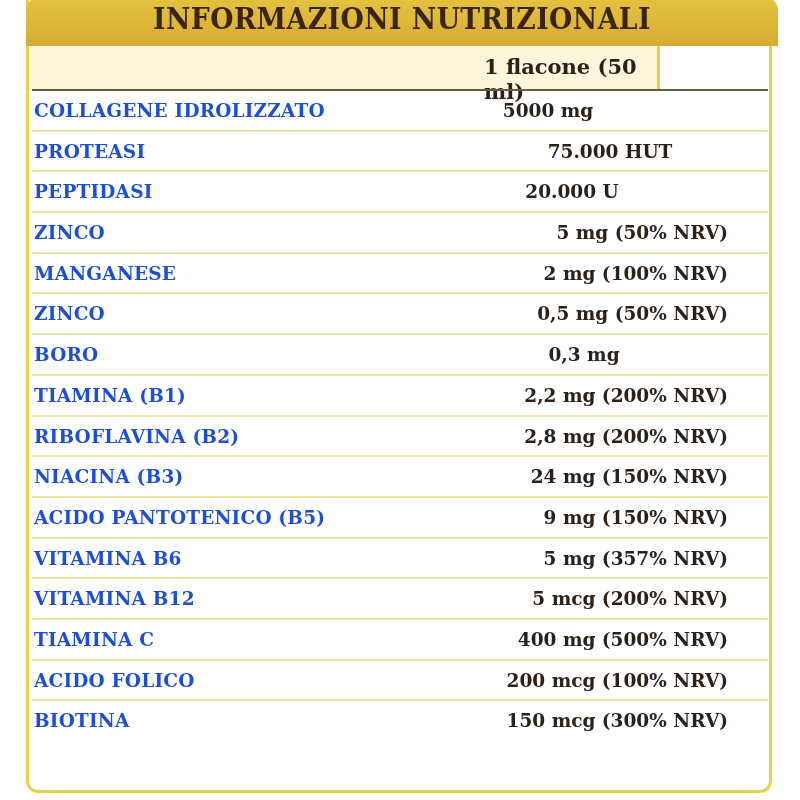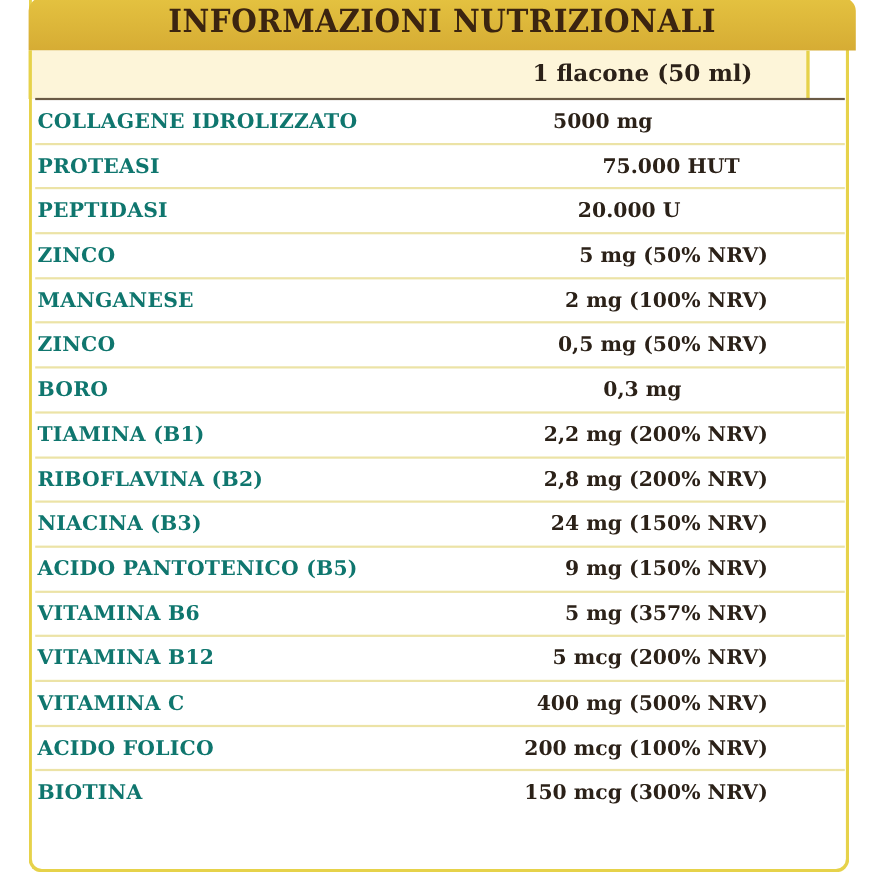--- a/index.html
+++ b/index.html
@@ -14,40 +14,40 @@
       position:absolute; left:26px; top:-2px; width:752px; height:48px;
       border-radius:12px 12px 0 0;
       background:linear-gradient(180deg,#e4c240 0%, #d6ac34 100%);
     }
     .title {
       position:absolute; left:0; right:0; top:4px; text-align:center;
       font-size:29px; font-weight:bold; letter-spacing:0.5px; color:#3b2410;
       transform:scaleX(0.92);
     }
     .subheader {
-      position:absolute; left:26px; top:46px; width:710px; height:44px;
+      position:absolute; left:26px; top:46px; width:634px; height:44px;
       background:#fdf5d9; box-sizing:border-box; border-left:3px solid #e6d24a; border-right:3px solid #e6d24a;
     }
     .subheader-label {
       position:absolute; left:455px; top:8px; font-size:21px; font-weight:bold; color:#2b2118;
     }
     .head-rule {
       position:absolute; left:32px; top:89px; width:736px; height:2px; background:#6a5a45;
     }
     .rows { position:absolute; left:32px; top:91px; width:736px; }
     .row {
       position:relative; height:40.7px; border-bottom:2px solid #ece3a6; box-sizing:border-box;
     }
     .row:last-child { border-bottom:none; }
     .name {
       position:absolute; left:2px; top:9px; font-size:18.5px; font-weight:bold;
-      letter-spacing:0.2px; color:#0f766e; white-space:nowrap;
+      letter-spacing:0.2px; color:#1d4ed8; white-space:nowrap;
     }
     .val {
-      position:absolute; right:70px; top:9px; font-size:18.5px; font-weight:bold;
+      position:absolute; right:40px; top:9px; font-size:18.5px; font-weight:bold;
       color:#2b2118; white-space:nowrap; text-align:right;
     }
     .val.center { right:auto; transform:translateX(-50%); }
   </style>
 </head>
 <body>
 
 <div class="panel"></div>
 <div class="panel-top">
   <div class="title">INFORMAZIONI NUTRIZIONALI</div>
@@ -104,21 +104,21 @@
     </div>
   <div class="row">
       <span class="name">VITAMINA B6</span>
       <span class="val">5 mg (357% NRV)</span>
     </div>
   <div class="row">
       <span class="name">VITAMINA B12</span>
       <span class="val">5 mcg (200% NRV)</span>
     </div>
   <div class="row">
-      <span class="name">VITAMINA C</span>
+      <span class="name">TIAMINA C</span>
       <span class="val">400 mg (500% NRV)</span>
     </div>
   <div class="row">
       <span class="name">ACIDO FOLICO</span>
       <span class="val">200 mcg (100% NRV)</span>
     </div>
   <div class="row">
       <span class="name">BIOTINA</span>
       <span class="val">150 mcg (300% NRV)</span>
     </div>

